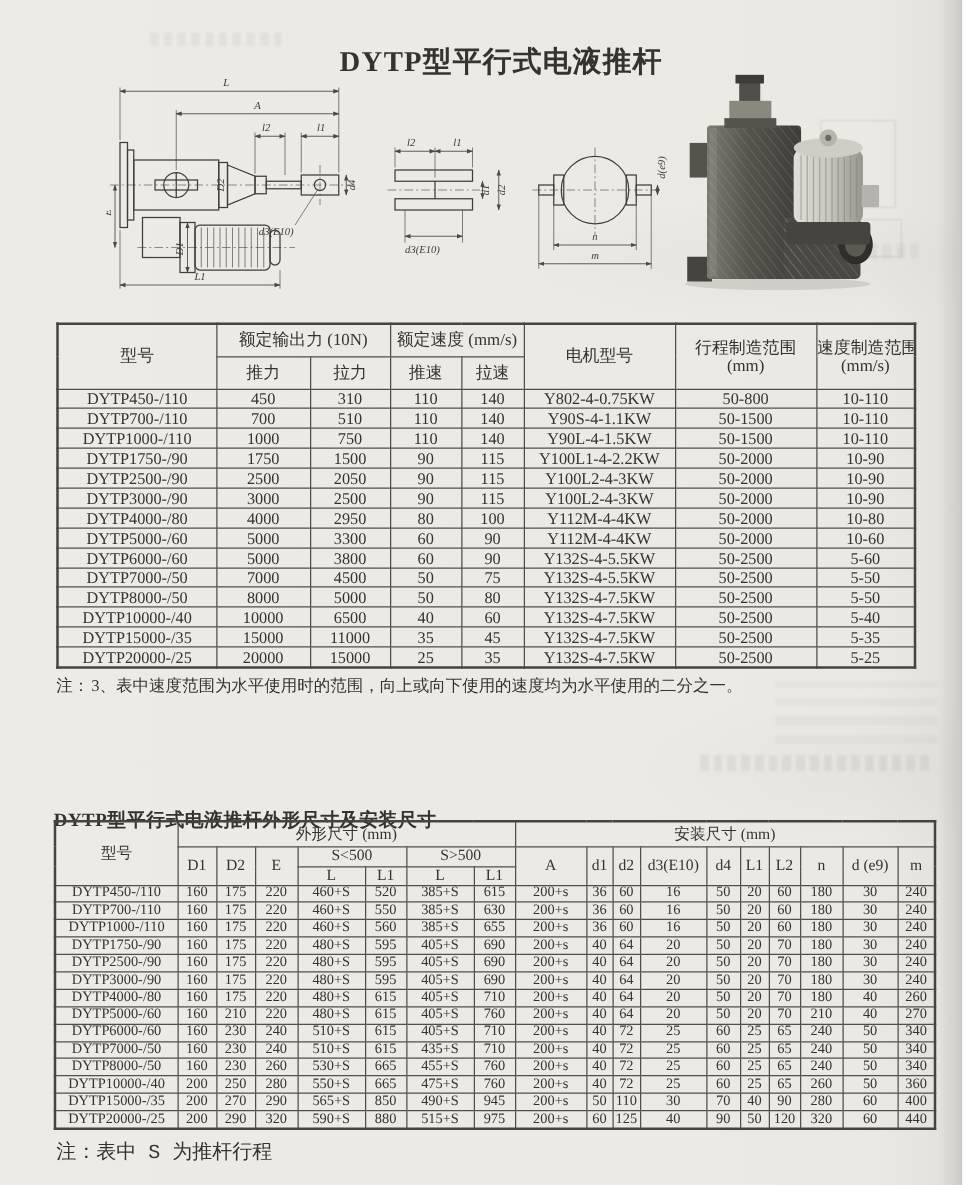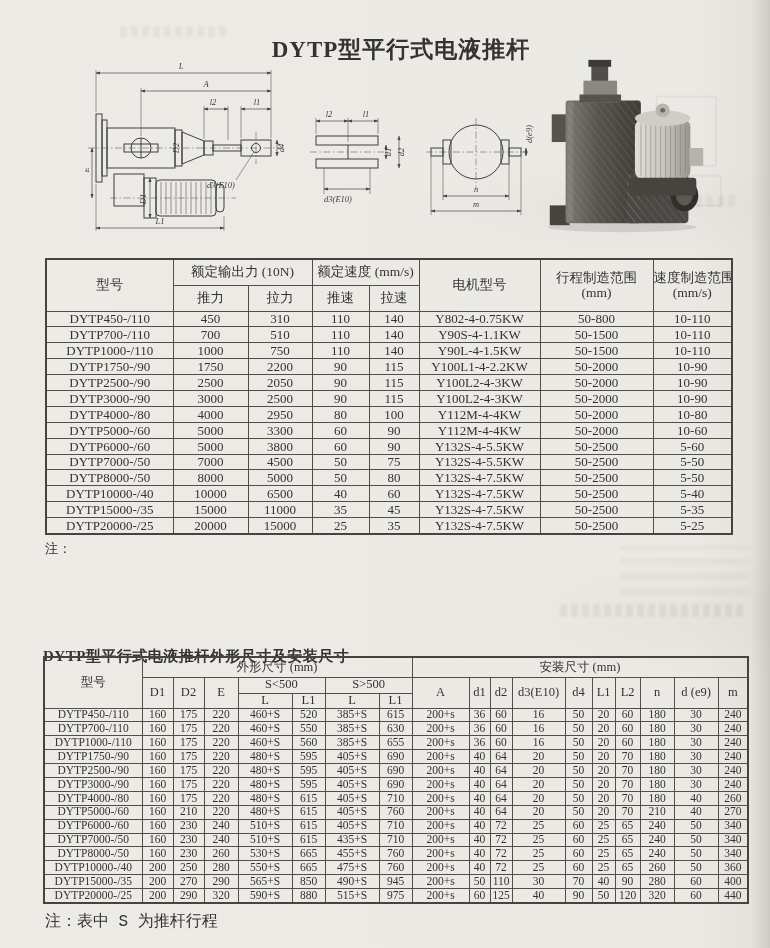--- a/index.html
+++ b/index.html
@@ -311,21 +311,21 @@
           <td>750</td>
           <td>110</td>
           <td>140</td>
           <td>Y90L-4-1.5KW</td>
           <td>50-1500</td>
           <td>10-110</td>
         </tr>
         <tr>
           <td>DYTP1750-/90</td>
           <td>1750</td>
-          <td>2200</td>
+          <td>1500</td>
           <td>90</td>
           <td>115</td>
           <td>Y100L1-4-2.2KW</td>
           <td>50-2000</td>
           <td>10-90</td>
         </tr>
         <tr>
           <td>DYTP2500-/90</td>
           <td>2500</td>
           <td>2050</td>
@@ -424,20 +424,21 @@
           <td>Y132S-4-7.5KW</td>
           <td>50-2500</td>
           <td>5-25</td>
         </tr>
       </tbody>
   </table>
 
   <div class="notes">
     <span class="notes-prefix">注：</span>
     <div class="notes-list">
+      <div class="note-item">3、表中速度范围为水平使用时的范围，向上或向下使用的速度均为水平使用的二分之一。</div>
     </div>
   </div>
 
   <div class="sec-head sec2-head">DYTP型平行式电液推杆外形尺寸及安装尺寸</div>
 
   <table class="tbl2">
     <colgroup>
       <col style="width:98px">
         <col style="width:31px">
         <col style="width:31px">

